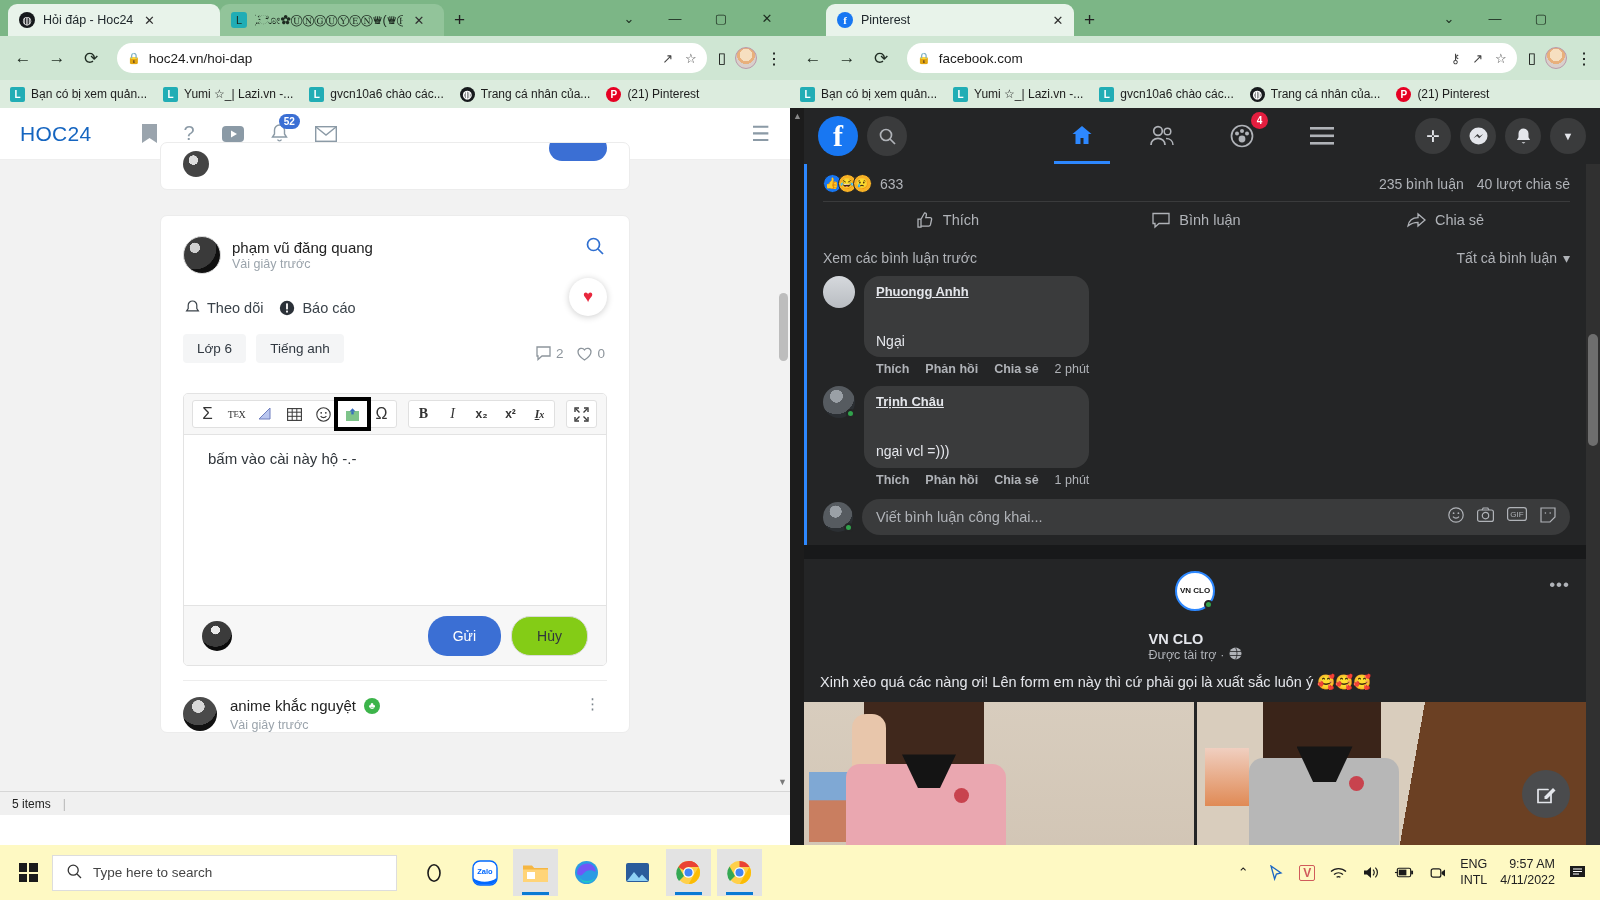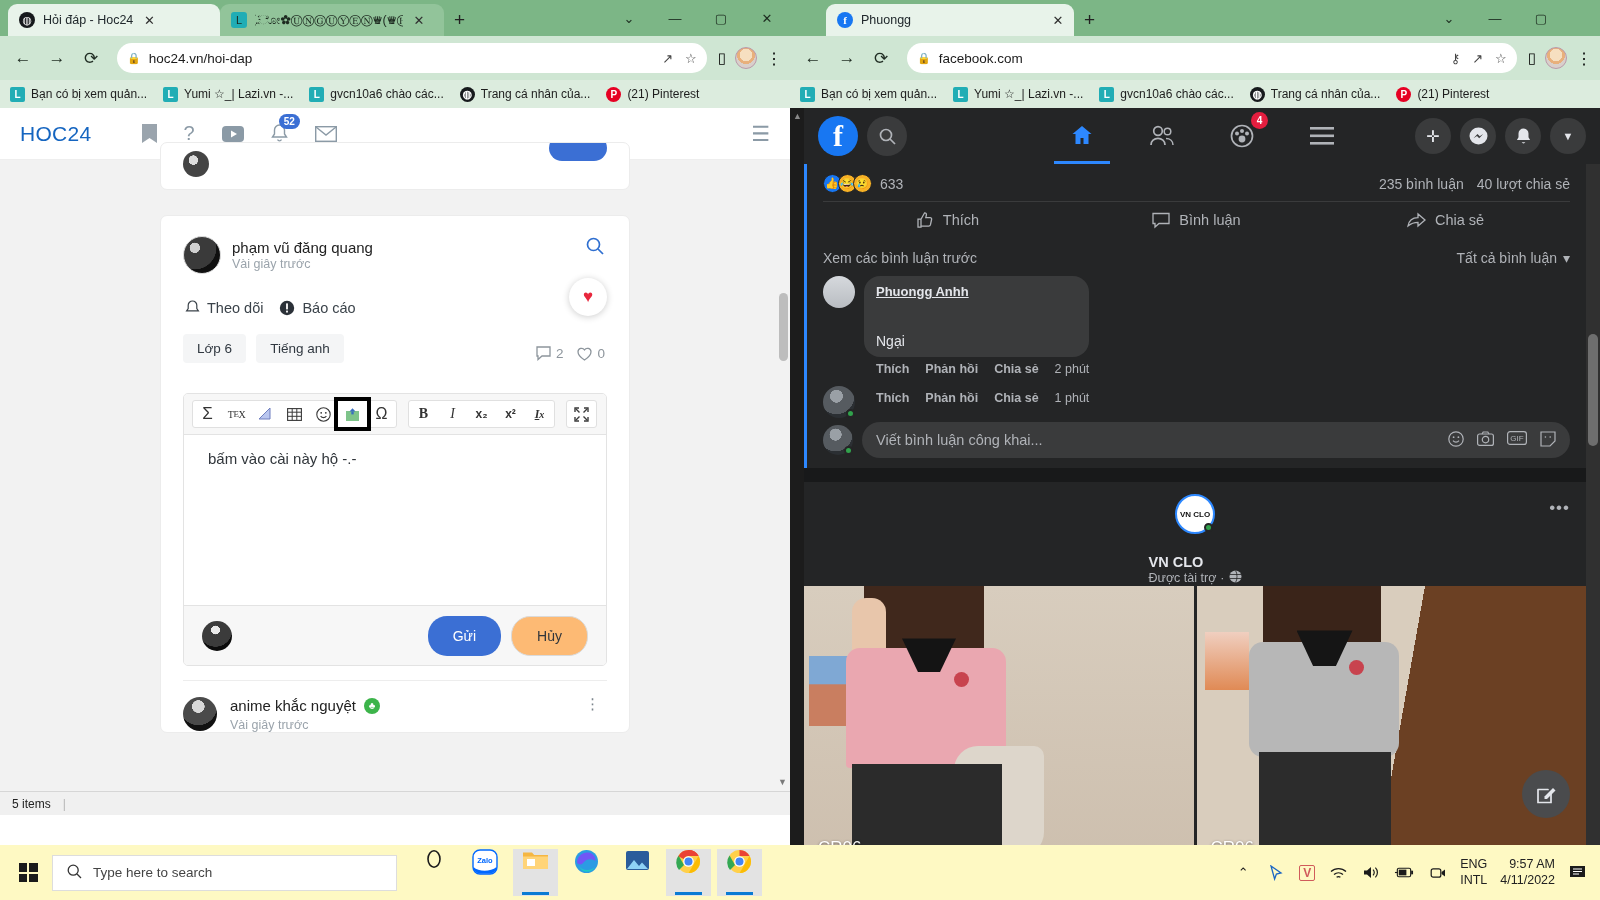--- a/index.html
+++ b/index.html
@@ -104,21 +104,21 @@
   .tb-btn { width:29px; height:26px; display:flex; align-items:center; justify-content:center;
             font-size:14px; color:#333; position:relative;}
   .tb-btn.highlighted { outline:4px solid #000; z-index:3; background:#fff;}
   .editor-area { height:170px; background:#fff; padding:15px 24px; font-size:15px; color:#31363b;}
   .editor-footer { background:#f7f7f7; border-top:1px solid #e3e3e3; height:60px; display:flex;
                    align-items:center; padding:0 18px;}
   .ef-avatar { width:30px; height:30px; border-radius:50%;
     background-image:radial-gradient(circle at 45% 30%, #e9e9e9 0 16%, #3b3b3b 17% 62%, #0c0c0c 63% 100%);}
   .ef-btns { margin-left:auto; display:flex; gap:10px;}
   .btn-primary { background:#3b6fd4; color:#fff; border:none; border-radius:19px; padding:9px 25px; font-size:14px;}
-  .btn-ghost { background:#fdba74; color:#31363b; border:1px solid #dadada; border-radius:19px; padding:11px 25px; font-size:14px;}
+  .btn-ghost { background:#84cc16; color:#31363b; border:1px solid #dadada; border-radius:19px; padding:11px 25px; font-size:14px;}
   .answer-row { display:flex; align-items:flex-start; gap:13px; padding:16px 0 0; border-top:1px solid #ededed;
                 margin-top:14px; position:relative;}
   .ans-av { width:34px; height:34px; border-radius:50%;
     background-image:radial-gradient(circle at 45% 28%, #d9d9d9 0 20%, #4a4a4a 21% 60%, #111 61% 100%);}
   .ans-name { font-size:15px; color:#222; display:flex; align-items:center; gap:8px;}
   .green-badge { width:16px; height:16px; border-radius:50%; background:#3cb44a; color:#fff;
                  font-size:10px; display:flex; align-items:center; justify-content:center;}
   .ans-time { font-size:12.5px; color:#9aa3ab; margin-top:4px;}
   .kebab { position:absolute; right:6px; top:14px; color:#7b848c; font-size:15px; letter-spacing:1px;}
   .hoc-scrollbar { position:absolute; right:0; top:52px; width:14px; bottom:0; background:#f2f2f2;}
@@ -230,21 +230,21 @@
 
   
   #taskbar { position:absolute; left:0; bottom:0; width:1600px; height:55px; background:#fef9c3;
              display:flex; align-items:center; padding:0 4px; }
   .start { width:48px; height:55px; display:flex; align-items:center; justify-content:center;}
   .winlogo { width:19px; height:19px; display:grid; grid-template-columns:1fr 1fr; grid-gap:2px;}
   .winlogo i { background:#1b1b1b; display:block;}
   .tb-search { width:345px; height:36px; background:#fff; border:1px solid #ddd; display:flex;
                align-items:center; gap:11px; padding:0 14px; font-size:13.5px; color:#444;}
   .tb-icons { display:flex; align-items:center; gap:6px; margin-left:14px;}
-  .tb-app { width:45px; height:47px; display:flex; align-items:flex-start; justify-content:center; position:relative;}
+  .tb-app { width:45px; height:47px; display:flex; align-items:center; justify-content:center; position:relative;}
   .tb-app.active::after { content:""; position:absolute; bottom:1px; left:9px; right:9px; height:3px; background:#0a7bd4;}
   .tb-app.active { background:#e3e3e3;}
   .tray { margin-left:auto; display:flex; align-items:center; gap:13px; padding-right:8px; font-size:13px; color:#222;}
   .tray-clock { display:flex; flex-direction:column; align-items:flex-end; line-height:1.25; font-size:12.5px;}
   .tray-lang { display:flex; flex-direction:column; align-items:center; line-height:1.25; font-size:12.5px;}
   .tray-ic { display:flex; align-items:center; justify-content:center; width:20px; height:20px;}
   .vbox { border:1px solid #d05b5b; color:#d05b5b; font-weight:bold; font-size:12px; padding:0 3px; border-radius:2px;}
 </style>
 </head>
 <body>
@@ -494,21 +494,21 @@
     <span class="divider">|</span>
   </div>
 </div>
 
 <div id="win2">
 
   <div class="chrome-titlebar">
     <div style="width:36px"></div>
     <div class="tab active" style="width:248px">
       <span class="tab-favicon" style="background:#1877f2;color:#fff;border-radius:50%;font-weight:bold;font-family:'Liberation Serif',serif">f</span>
-      <span class="tab-title">Phuongg</span>
+      <span class="tab-title">Pinterest</span>
       <span class="tab-close" style="margin-left:auto">✕</span>
     </div>
     <span class="newtab">+</span>
     <div class="wincontrols" style="right:36px">
       <span class="wc">⌄</span>
       <span class="wc">—</span>
       <span class="wc">▢</span>
     </div>
   </div>
 
@@ -676,20 +676,24 @@
                   <span>2 phút</span>
                 </div>
               </div>
             </div>
 
             <div class="cmt">
               <div class="cmt-av photo">
                 <span class="online-dot"></span>
               </div>
               <div class="cmt-body">
+                <div class="cmt-bubble">
+                  <div class="cmt-name">Trịnh Châu</div>
+                  <div class="cmt-text">ngại vcl =)))</div>
+                </div>
                 <div class="cmt-meta">
                   <span class="bold">Thích</span>
                   <span class="bold">Phản hồi</span>
                   <span class="bold">Chia sẻ</span>
                   <span>1 phút</span>
                 </div>
               </div>
             </div>
 
             <div class="cmt-input-row">
@@ -747,20 +751,21 @@
                 <span>
                   <svg width="13" height="13" viewBox="0 0 13 13">
                       <circle cx="6.5" cy="6.5" r="6" fill="#b0b3b8"></circle>
                       <path d="M6.5.5c2 2.4 2 9.6 0 12M.8 4.5h11.4M.8 8.5h11.4" fill="none" stroke="#242526" stroke-width=".8"></path>
                     </svg>
                 </span>
               </div>
             </div>
             <span class="sp-kebab">•••</span>
           </div>
+          <div class="sp-text">Xinh xẻo quá các nàng ơi! Lên form em này thì cứ phải gọi là xuất sắc luôn ý 🥰🥰🥰</div>
           <div class="sp-imgs">
             <div class="sp-img photo-a">
               <span class="pa-wall-pic"></span>
                 <span class="pa-hair"></span>
                 <span class="pa-arm"></span>
               <span class="pa-shirt"></span>
                 <span class="pa-collar"></span>
                 <span class="pa-badge"></span>
               <span class="pa-bag"></span>
                 <span class="pa-pants"></span>

